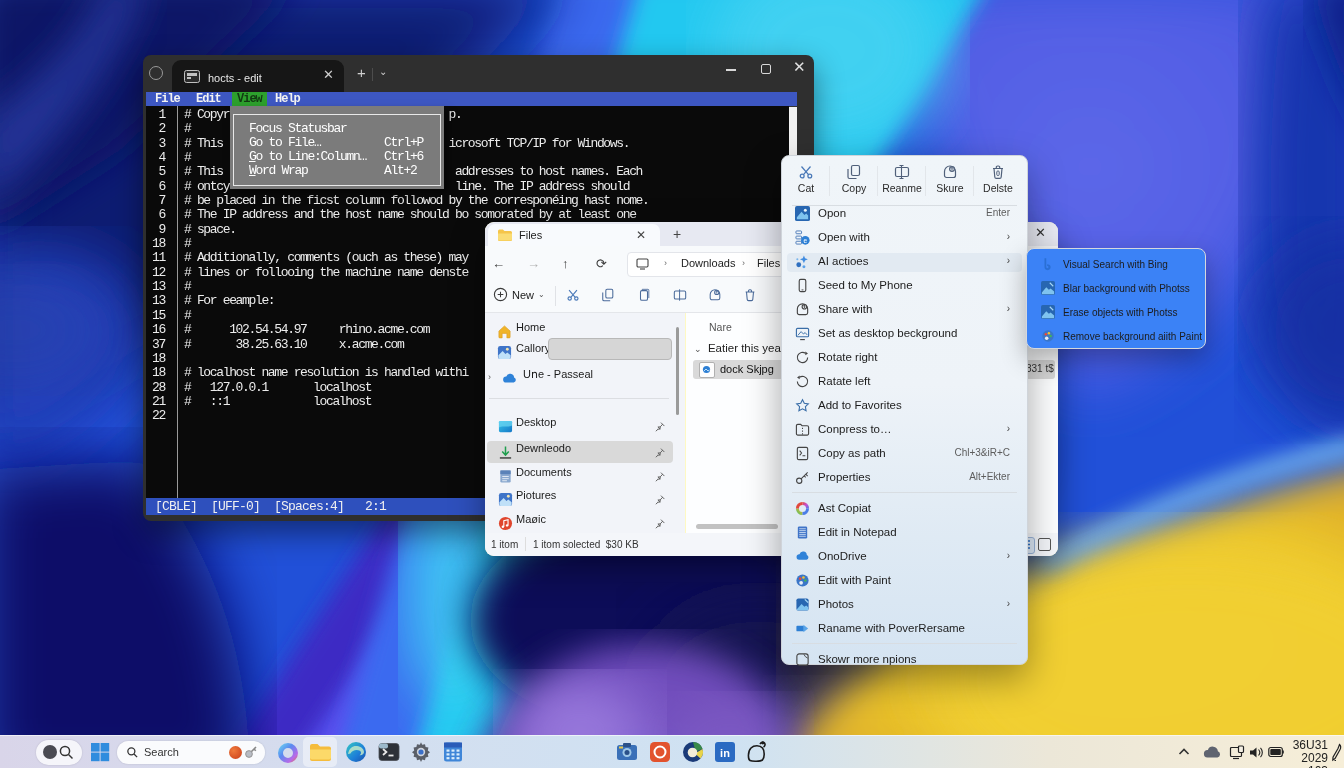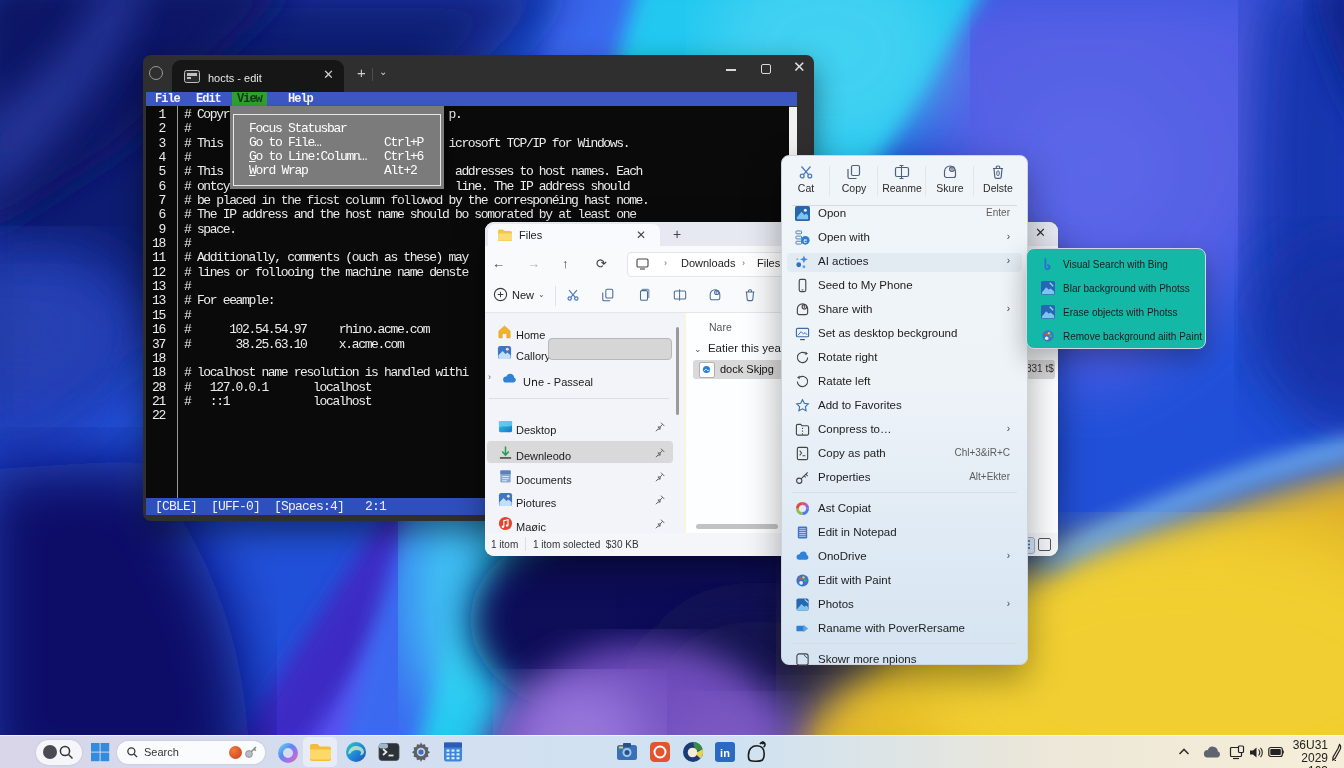--- a/index.html
+++ b/index.html
@@ -48,32 +48,32 @@
   #ex-winx{position:absolute;right:12px;top:3px;font-size:13px;color:#333;}
   #ex-nav{position:absolute;left:0;top:24px;right:0;height:35px;background:#f8fafc;}
   #ex-nav .nico{position:absolute;top:10px;color:#3b3b3b;font-size:13px;}
   #ex-addr{position:absolute;left:142px;top:6px;width:390px;height:23px;background:#fff;border:1px solid #e3e5ea;border-radius:4px;font-size:11px;color:#222;}
   #ex-tool{position:absolute;left:0;top:59px;right:0;height:31px;background:#f8fafc;border-bottom:1px solid #e4e6ea;}
   #ex-body{position:absolute;left:0;top:91px;right:0;bottom:23px;}
   #ex-side{position:absolute;left:0;top:0;width:200px;height:100%;background:#f2f4f9;}
   #ex-content{position:absolute;left:201px;top:0;right:0;bottom:0;background:#fdfeff;}
   #ex-status{position:absolute;left:0;bottom:0;right:0;height:23px;background:#f4f6fa;border-radius:0 0 9px 9px;font-size:10px;color:#333;}
   .srow{position:absolute;left:2px;width:186px;height:22px;font-size:11px;color:#1b1b1b;}
-  .srow .lbl{position:absolute;left:29px;top:8px;}
+  .srow .lbl{position:absolute;left:29px;top:0;}
   .srow .pin{position:absolute;right:8px;top:4px;color:#666;font-size:10px;}
   
   #cmenu{left:781px;top:155px;width:245px;height:508px;background:linear-gradient(180deg,#f0f5f9 0%,#eef3f8 45%,#dfeaf4 75%,#d5e4f2 100%);border:1px solid #cfd4da;border-radius:8px;box-shadow:0 14px 36px rgba(0,0,0,.35);z-index:6;}
   .crow{position:absolute;left:5px;width:235px;height:23px;font-size:11.5px;color:#1c1c1c;}
   .crow .ic{position:absolute;left:8px;top:4px;width:15px;height:15px;}
   .crow .lbl{position:absolute;left:31px;top:5px;white-space:nowrap;}
   .crow .rt{position:absolute;right:12px;top:5px;color:#5d5d5d;font-size:10px;}
   .crow .ch{position:absolute;right:12px;top:5px;color:#444;font-size:10px;}
   .csep{position:absolute;left:10px;width:225px;height:1px;background:#d8dde2;}
   
-  #smenu{left:1026px;top:248px;width:178px;height:99px;background:#14b8a6;border:1px solid #d4d8de;border-radius:8px;box-shadow:0 10px 26px rgba(0,0,0,.3);z-index:7;}
+  #smenu{left:1026px;top:248px;width:178px;height:99px;background:#3b82f6;border:1px solid #d4d8de;border-radius:8px;box-shadow:0 10px 26px rgba(0,0,0,.3);z-index:7;}
   .srow2{position:absolute;left:4px;width:170px;height:24px;font-size:11px;color:#1c1c1c;}
   .srow2 .ic{position:absolute;left:10px;top:5px;width:14px;height:14px;}
   .srow2 .lbl{position:absolute;left:32px;top:6.5px;white-space:nowrap;font-size:10px;}
   
   #taskbar{left:0;top:735px;width:1344px;height:33px;background:linear-gradient(90deg,#d9d5e9 0%,#d3dff0 30%,#cfe2f2 55%,#ece7d8 78%,#f6eed8 100%);border-top:1px solid rgba(255,255,255,.6);}
   .tico{position:absolute;top:4px;width:24px;height:24px;}
 </style>
 </head>
 <body>
 <svg id="wall" class="abs" width="1344" height="768" viewBox="0 0 1344 768">
@@ -150,21 +150,21 @@
       <div style="position:absolute;left:229px;top:13px;width:1px;height:13px;background:#4d4d4d;"></div>
       <div class="np-chev">⌄</div>
     <div class="np-min"></div>
       <div class="np-max"></div>
       <div class="np-x">✕</div>
   </div>
   <div id="np-menubar">
     <span style="left:9px;">File</span>
       <span style="left:50px;">Edit</span>
       <span id="np-view" style="left:86px;">View</span>
-      <span style="left:142px;">Help</span>
+      <span style="left:129px;">Help</span>
   </div>
   <div id="np-editor">
     <div id="np-gut"></div>
     <pre class="code" id="np-lines">1
 2
 3
 4
 5
 6
 7

